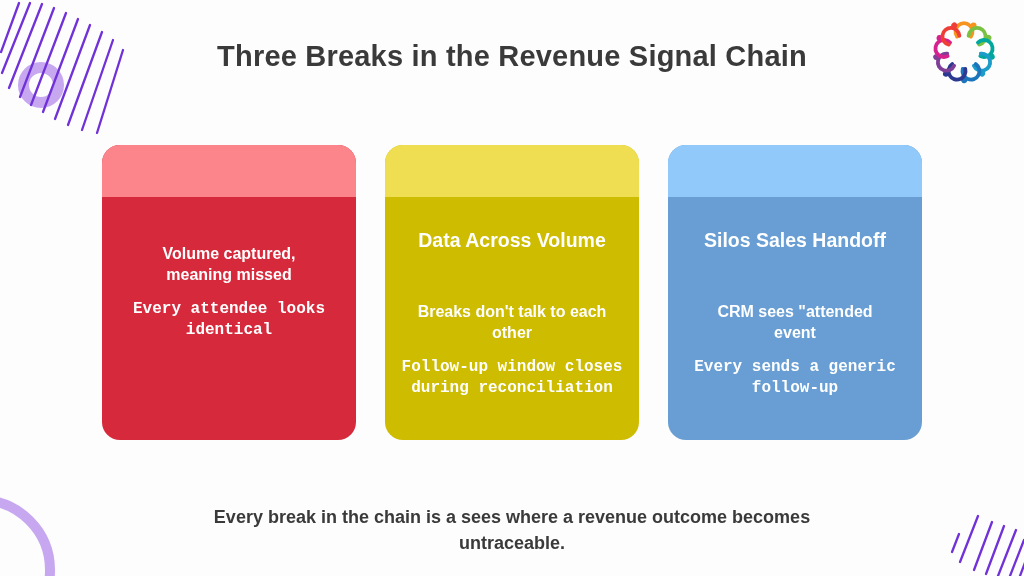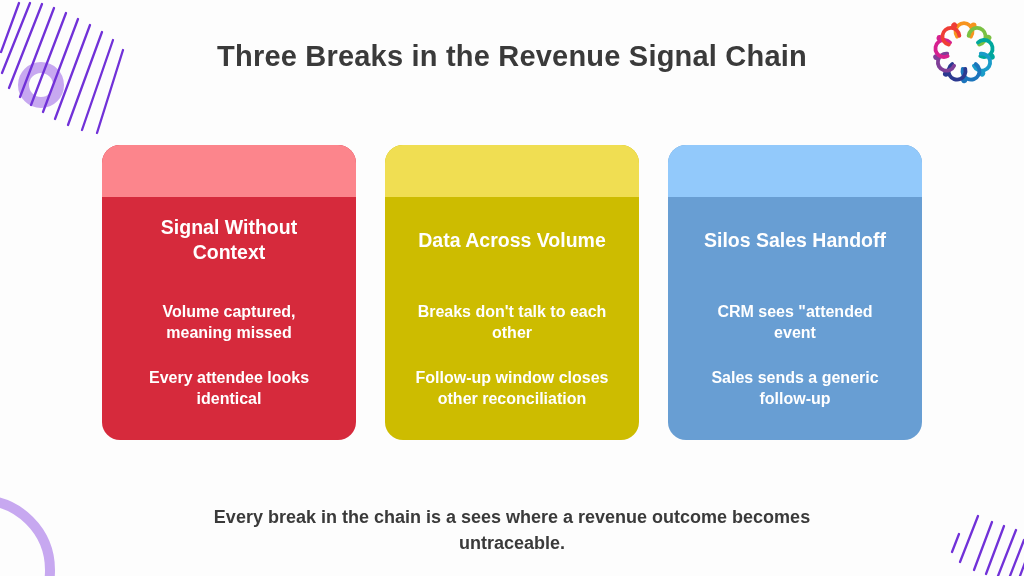--- a/index.html
+++ b/index.html
@@ -50,21 +50,21 @@
     min-height:58px;
     display:flex;align-items:center;justify-content:center;
     font-size:19.5px;font-weight:700;line-height:1.28;
     white-space:pre-line;
   }
   .card-point{
     font-size:16px;font-weight:600;line-height:1.32;
     white-space:pre-line;
   }
   .card-point.first{margin-top:32px;text-align:center;}
-  .card-point.second{margin-top:24px;}
+  .card-point.second{margin-top:14px;font-family:Liberation Mono, monospace;}
   
   .deco{position:absolute;pointer-events:none;}
   .deco-tl{top:0;left:0;color:var(--accent-purple);}
   .deco-br{right:0;bottom:0;color:var(--accent-purple);}
   .deco-bl{left:0;bottom:0;color:var(--ring-purple);}
   .logo-box{position:absolute;top:18px;right:26px;width:68px;height:68px;}
 </style>
 </head>
 <body>
 
@@ -143,47 +143,45 @@
     </svg>
   </div>
 
   <div class="page-title">Three Breaks in the Revenue Signal Chain</div>
 
   <div class="cards-row">
 
     <div class="card" style="--body: #D62A3C; --head: #FC858C;">
       <div class="card-head"></div>
       <div class="card-content">
-        <div class="card-title">Signal Without
-Context</div>
         <div class="card-point first">Volume captured,
 meaning missed</div>
         <div class="card-point second">Every attendee looks
 identical</div>
       </div>
     </div>
 
     <div class="card" style="--body: #CDBC00; --head: #F0DE52;">
       <div class="card-head"></div>
       <div class="card-content">
         <div class="card-title">Data Across Volume</div>
         <div class="card-point first">Breaks don't talk to each
 other</div>
         <div class="card-point second">Follow-up window closes
-other reconciliation</div>
+during reconciliation</div>
       </div>
     </div>
 
     <div class="card" style="--body: #689ED3; --head: #92C9FB;">
       <div class="card-head"></div>
       <div class="card-content">
         <div class="card-title">Silos Sales Handoff</div>
         <div class="card-point first">CRM sees "attended
 event</div>
-        <div class="card-point second">Sales sends a generic
+        <div class="card-point second">Every sends a generic
 follow-up</div>
       </div>
     </div>
 
   </div>
 
   <div class="page-footer">Every break in the chain is a sees where a revenue outcome becomes
 untraceable.</div>
 
 </div>

